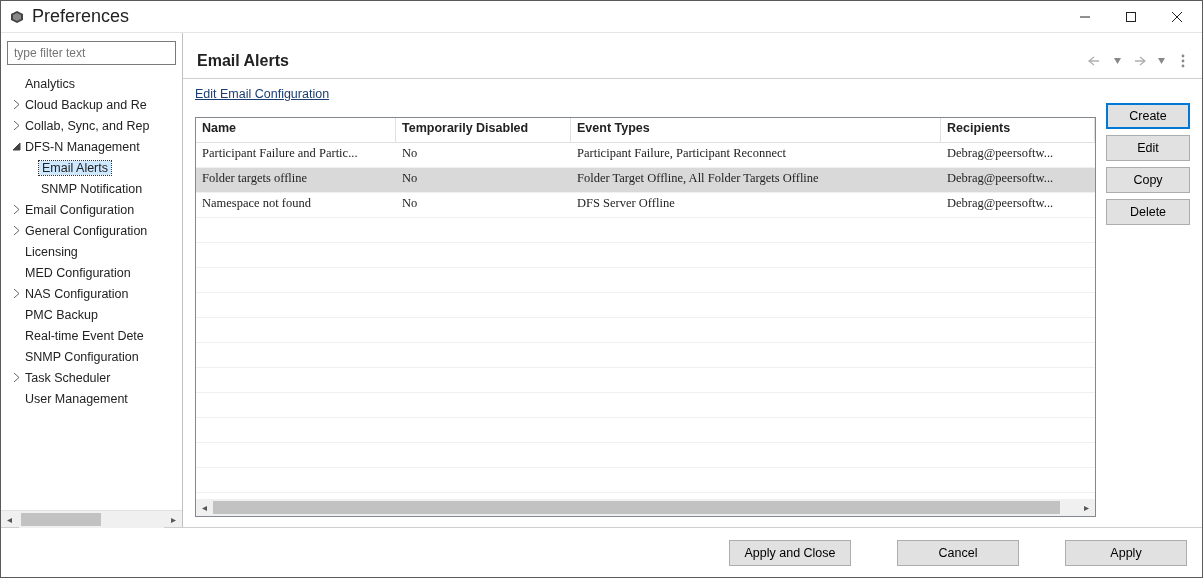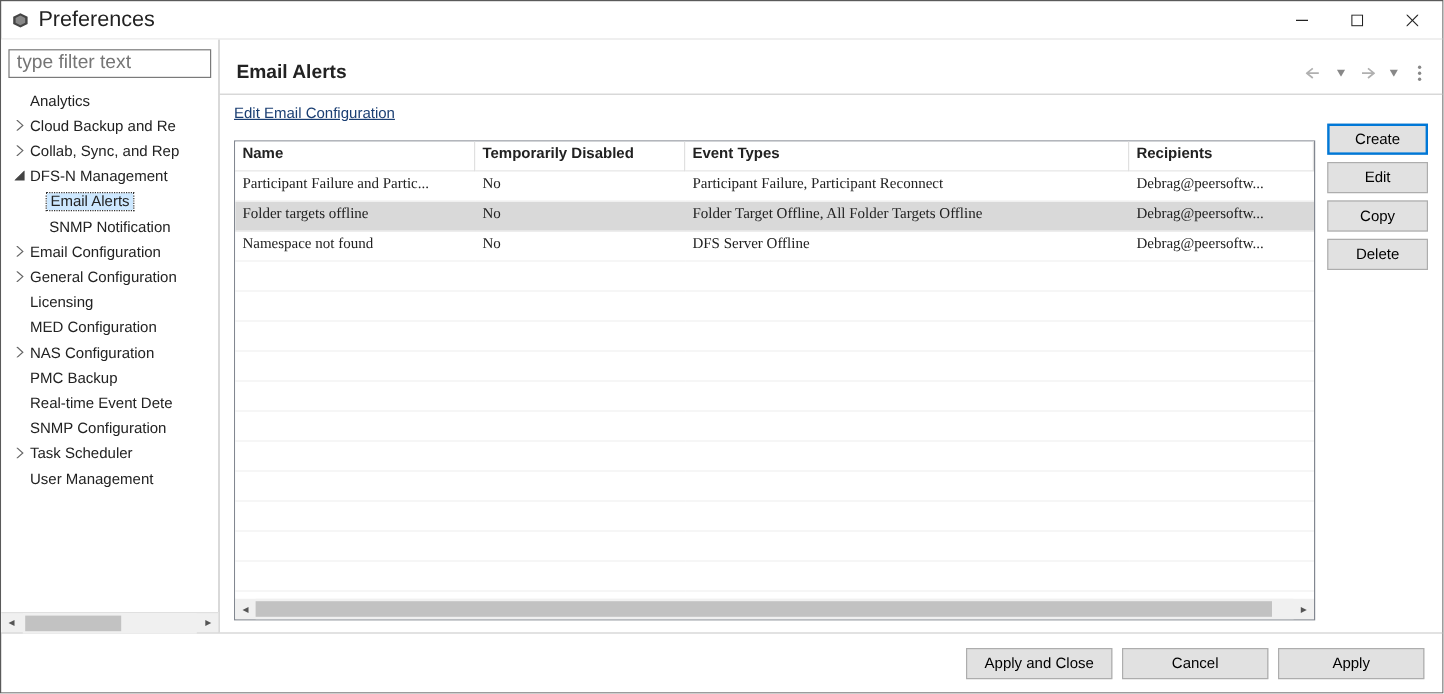--- a/index.html
+++ b/index.html
@@ -8,21 +8,21 @@
   .titlebar { height: 32px; display: flex; align-items: center; padding: 0 2px 0 8px; border-bottom: 1px solid #e5e5e5; }
   .titlebar .app-icon { width: 16px; height: 16px; margin-right: 7px; display: flex; align-items: center; justify-content: center; }
   .titlebar .title { font-size: 18px; flex: 0 0 auto; }
   .titlebar .spacer { flex: 1 1 auto; }
   .titlebar .winbtn { width: 46px; height: 30px; display: flex; align-items: center; justify-content: center; }
   .winbtn svg { stroke: #222; }
 
   .body { flex: 1 1 auto; display: flex; min-height: 0; }
   .sidebar { width: 182px; border-right: 1px solid #c0c0c0; display: flex; flex-direction: column; background: #fff; padding: 6px 0 0 0; }
   .filter-wrap { padding: 2px 6px 6px 6px; }
-  .filter { width: 100%; height: 24px; border: 1px solid #7a7a7a; padding: 1px 6px; font-family: inherit; font-size: 16px; color: #666; outline: none; }
+  .filter { width: 100%; height: 24px; border: 1px solid #7a7a7a; padding: 1px 6px; font-family: inherit; font-size: 12px; color: #666; outline: none; }
   .tree { flex: 1 1 auto; overflow: hidden; padding: 2px 0 0 0; }
   .tree-row { height: 21px; display: flex; align-items: center; padding-left: 8px; white-space: nowrap; overflow: hidden; cursor: default; }
   .tree-row .twisty { width: 14px; height: 14px; flex: 0 0 14px; display: flex; align-items: center; justify-content: center; }
   .tree-row .twisty svg { stroke: #666; fill: none; }
   .tree-row .twisty.expanded svg { stroke: #444; fill: #444; }
   .tree-row .label { padding-left: 2px; }
   .tree-row.depth1 { padding-left: 8px; }
   .tree-row.depth2 { padding-left: 24px; }
   .tree-row.depth2 .twisty { visibility: hidden; }
   .tree-row.selected .label { background: #cde8ff; outline: 1px dotted #333; padding: 0 3px; }
@@ -51,21 +51,21 @@
   .table-hscroll { height: 17px; background: #f0f0f0; display: flex; align-items: center; }
   .table-hscroll .arrow { width: 17px; height: 17px; display: flex; align-items: center; justify-content: center; color: #555; font-size: 10px; }
   .table-hscroll .track { flex: 1 1 auto; height: 17px; background: #f0f0f0; position: relative; }
   .table-hscroll .thumb { position: absolute; left: 0; top: 2px; bottom: 2px; right: 18px; background: #c2c2c2; }
 
   .content-right { width: 84px; display: flex; flex-direction: column; gap: 6px; padding-top: 16px; }
   .btn { height: 26px; background: #e1e1e1; border: 1px solid #adadad; display: flex; align-items: center; justify-content: center; font-family: inherit; font-size: 12.5px; cursor: pointer; }
   .btn.primary { border: 2px solid #0078d7; }
 
   .footer { height: 50px; border-top: 1px solid #cfcfcf; display: flex; align-items: center; justify-content: flex-end; padding: 0 15px; gap: 8px; }
-  .footer .btn { width: 122px; }
+  .footer .btn { width: 122px; margin-left: 38px; }
 </style>
 </head>
 <body>
 
 <div class="window">
 
   <div class="titlebar">
     <span class="app-icon">
       <svg width="14" height="14" viewBox="0 0 14 14">
           <polygon points="7,1 13,4 13,10 7,13 1,10 1,4" fill="#444"></polygon>

